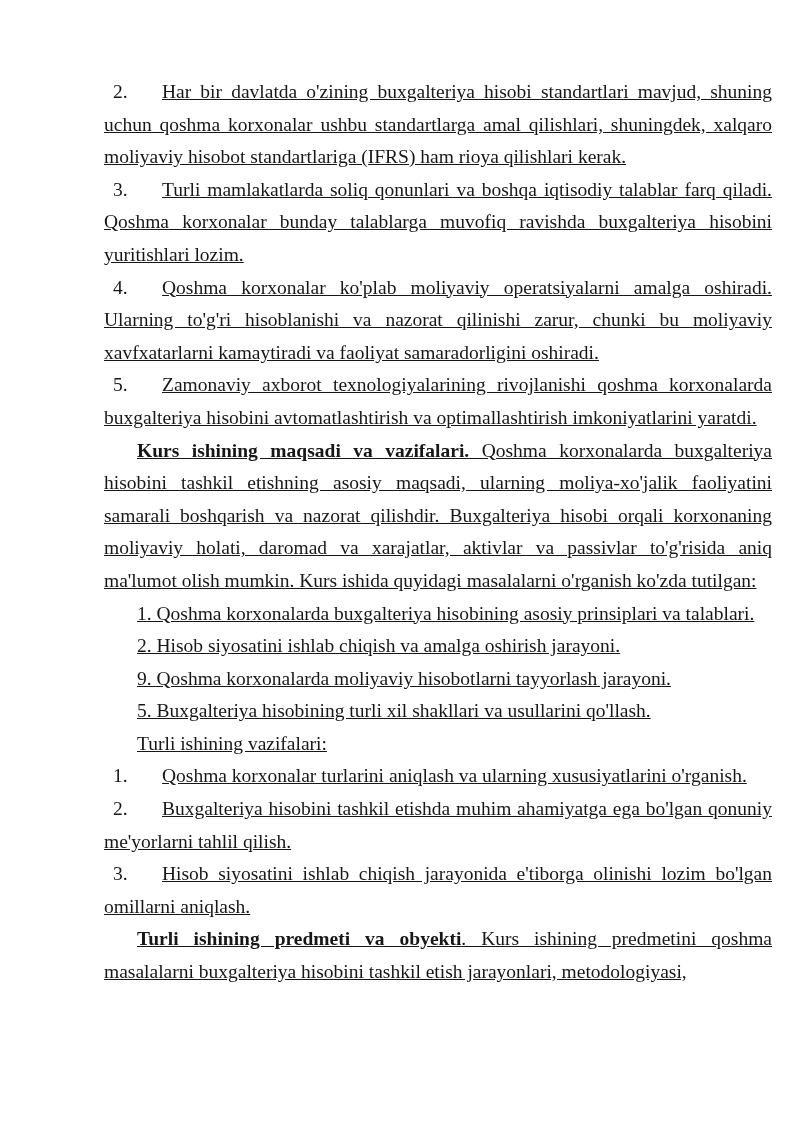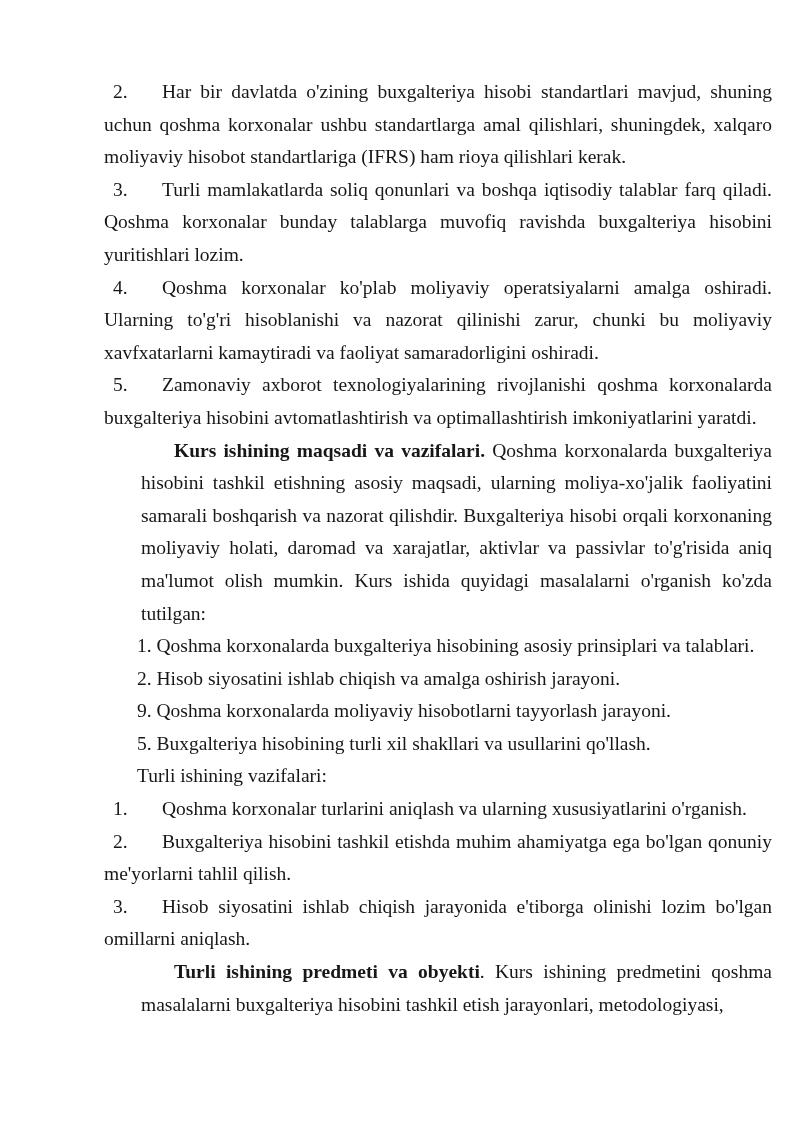--- a/index.html
+++ b/index.html
@@ -12,35 +12,36 @@
     width: 800px;
     height: 1131px;
     box-sizing: border-box;
     background: #ffffff;
     padding: 76px 28px 0 104px;
     overflow: hidden;
     font-family: "Liberation Serif", "DejaVu Serif", serif;
     font-size: 19.5px;
     line-height: 32.6px;
     color: #171717;
+    text-decoration: underline;
   }
   .doc-body { width: 100%; }
   .para {
     margin: 0;
     padding: 0;
     text-align: justify;
     text-justify: inter-word;
   }
   .para.numbered { text-indent: 9px; }
   .para.numbered .num {
     display: inline-block;
     width: 49px;
     text-indent: 0;
   }
-  .para.indent { text-indent: 33px; margin-left: 37px; }
+  .para.indent { text-indent: 33px; }
   .para.sub { text-indent: 33px; }
   .lead { font-weight: bold; }
 </style>
 </head>
 <body>
 
 <div class="page" style="background: rgb(255, 255, 255); color: rgb(23, 23, 23);">
   <div class="doc-body" id="doc-body">
       <p class="para numbered"><span class="num">2.</span><span>Har bir davlatda o'zining buxgalteriya hisobi standartlari mavjud, shuning uchun qoshma korxonalar ushbu standartlarga amal qilishlari, shuningdek, xalqaro moliyaviy hisobot standartlariga (IFRS) ham rioya qilishlari kerak.</span></p>
       <p class="para numbered"><span class="num">3.</span><span>Turli mamlakatlarda soliq qonunlari va boshqa iqtisodiy talablar farq qiladi. Qoshma korxonalar bunday talablarga muvofiq ravishda buxgalteriya hisobini yuritishlari lozim.</span></p>

